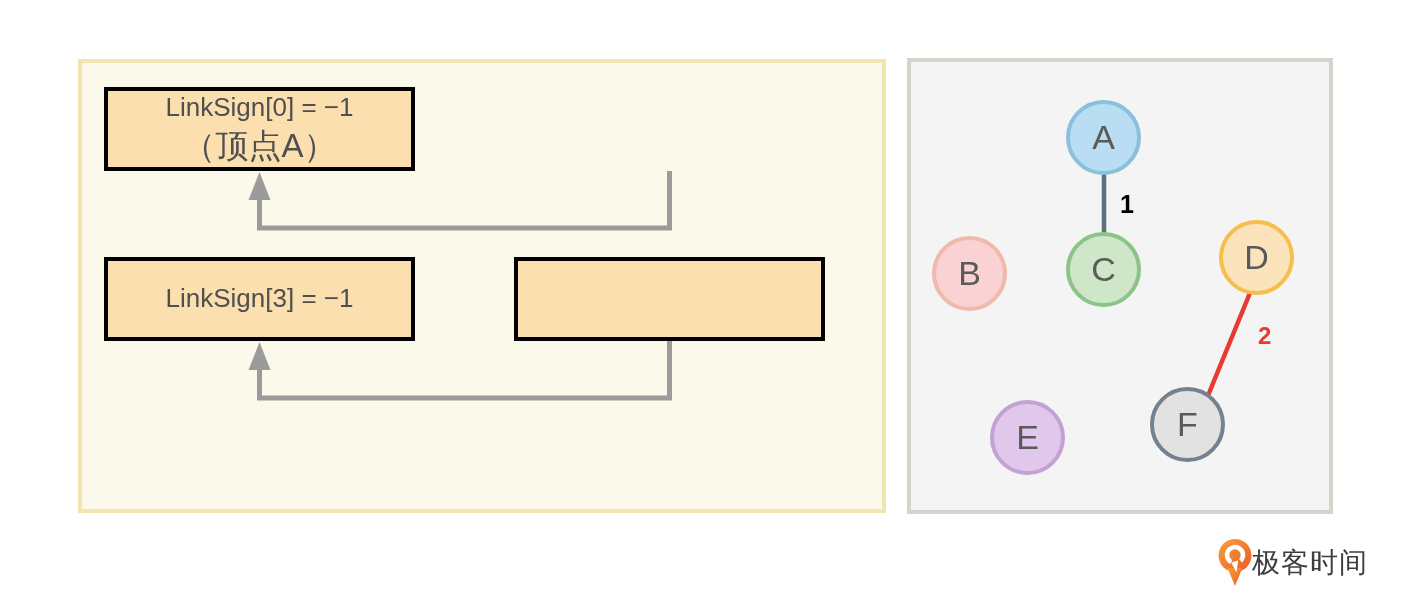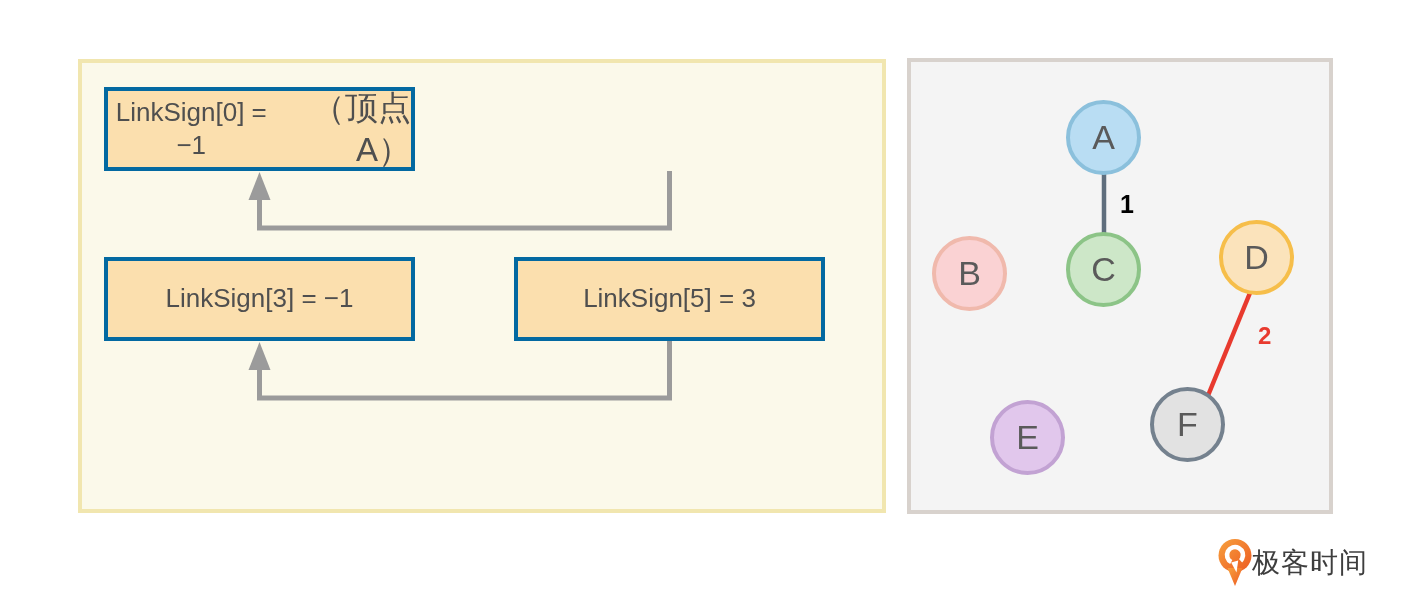--- a/index.html
+++ b/index.html
@@ -16,23 +16,23 @@
   .linksign-panel {
     position: absolute; left: 78px; top: 59px;
     width: 808px; height: 454px;
     background: #FBF9EA;
     border: 4px solid #F1E6AF;
     box-sizing: border-box;
   }
   .ls-box {
     position: absolute; width: 311px; height: 84px;
     background: #FBDFAE;
-    border: 4px solid #0369a1;
+    border: 4px solid #000000;
     box-sizing: border-box;
-    display: flex; 
+    display: flex; flex-direction: column;
     align-items: center; justify-content: center;
     color: #4F4F4F;
     text-align: center;
     line-height: 1.28;
     z-index: 3;
   }
   .ls-box .t1 { font-size: 26px; }
   .ls-box .t2 { font-size: 33px; text-align: right; }
   .pos-box0 { left: 104px; top: 87px; }
   .pos-box2 { left: 514px; top: 87px; }
@@ -120,21 +120,20 @@
   </svg>
 
   <div class="ls-box pos-box0">
     <div class="t1">LinkSign[0] = −1</div>
     <div class="t2">（顶点A）</div>
   </div>
   <div class="ls-box pos-box3">
     <div class="t1">LinkSign[3] = −1</div>
   </div>
   <div class="ls-box pos-box5">
-    <div class="t1">LinkSign[5] = 3</div>
   </div>
 
   <div class="gnode node-a">
     <span>A</span>
   </div>
   <div class="gnode node-b">
     <span>B</span>
   </div>
   <div class="gnode node-c">
     <span>C</span>

